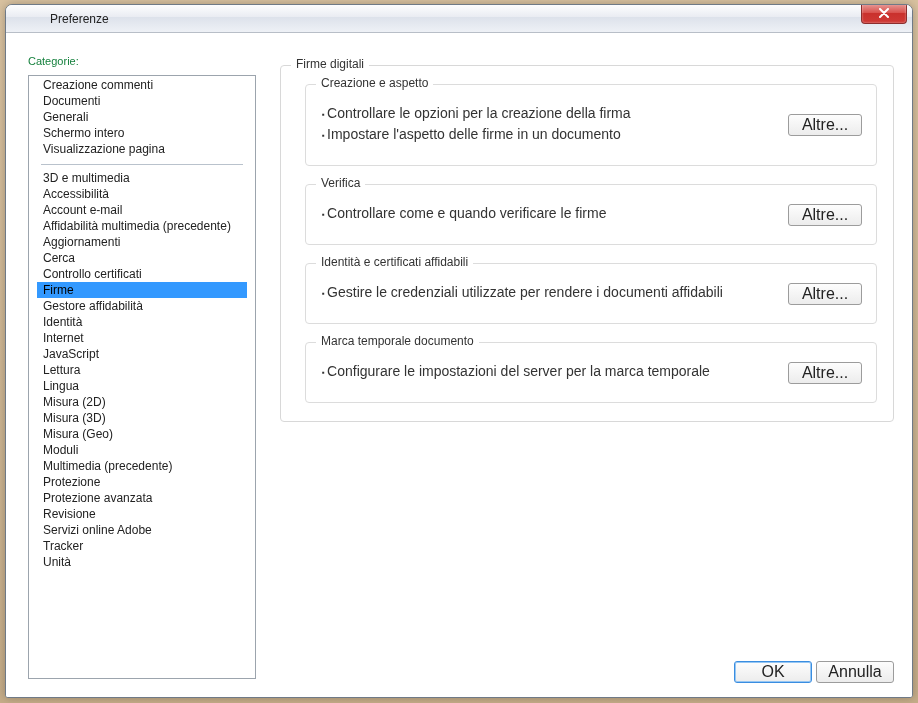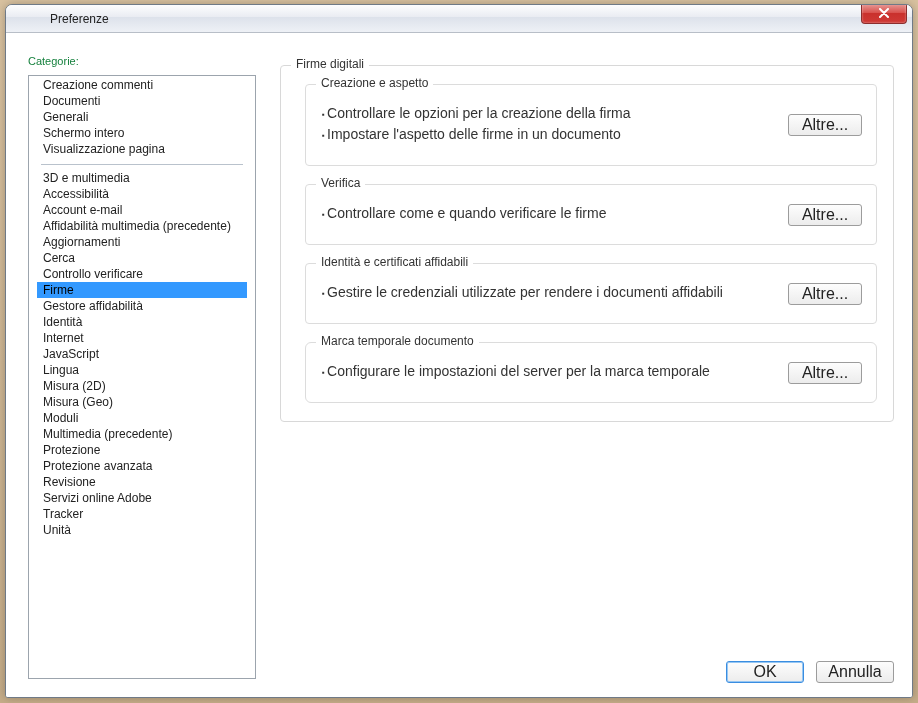--- a/index.html
+++ b/index.html
@@ -113,21 +113,21 @@
     font-size:12px;
     color:#333;
   }
   .sub-group {
     border:1px solid #dcdcdc;
     border-radius:4px;
     position:relative;
     padding:18px 14px 20px 16px;
     margin-bottom:18px;
   }
-  .sub-group:last-child { margin-bottom:0;border-radius:6px; }
+  .sub-group:last-child { margin-bottom:0; }
   .sub-group .sub-legend {
     position:absolute;
     top:-9px; left:10px;
     background:#fff;
     padding:0 5px;
     font-size:12px;
     color:#333;
   }
   .bullets { font-size:14px; color:#333; line-height:1.5; }
   .bullets .b::before { content:"▪ "; font-size:8px; position:relative; top:-1px; }
@@ -157,21 +157,21 @@
   .btn.default {
     border:1px solid #3a8de0;
     box-shadow:0 0 0 1px #97c7f3 inset;
   }
 
   .footer-btns {
     position:absolute;
     right:18px;
     bottom:14px;
     display:flex;
-    gap:12px;
+    gap:4px;
   }
   .footer-btns .btn { width:78px; }
 </style>
 </head>
 <body>
 
 <div class="win-frame">
 
   <div class="titlebar">
     <span class="title">Preferenze</span>
@@ -194,28 +194,30 @@
         <div class="item">Generali</div>
         <div class="item">Schermo intero</div>
         <div class="item">Visualizzazione pagina</div>
         <div class="sep"></div>
         <div class="item">3D e multimedia</div>
         <div class="item">Accessibilità</div>
         <div class="item">Account e-mail</div>
         <div class="item">Affidabilità multimedia (precedente)</div>
         <div class="item">Aggiornamenti</div>
         <div class="item">Cerca</div>
-        <div class="item">Controllo verificare</div>
+        <div class="item">Controllo certificati</div>
         <div class="item selected">Firme</div>
         <div class="item">Gestore affidabilità</div>
         <div class="item">Identità</div>
         <div class="item">Internet</div>
         <div class="item">JavaScript</div>
+        <div class="item">Lettura</div>
         <div class="item">Lingua</div>
         <div class="item">Misura (2D)</div>
+        <div class="item">Misura (3D)</div>
         <div class="item">Misura (Geo)</div>
         <div class="item">Moduli</div>
         <div class="item">Multimedia (precedente)</div>
         <div class="item">Protezione</div>
         <div class="item">Protezione avanzata</div>
         <div class="item">Revisione</div>
         <div class="item">Servizi online Adobe</div>
         <div class="item">Tracker</div>
         <div class="item">Unità</div>
       </div>

